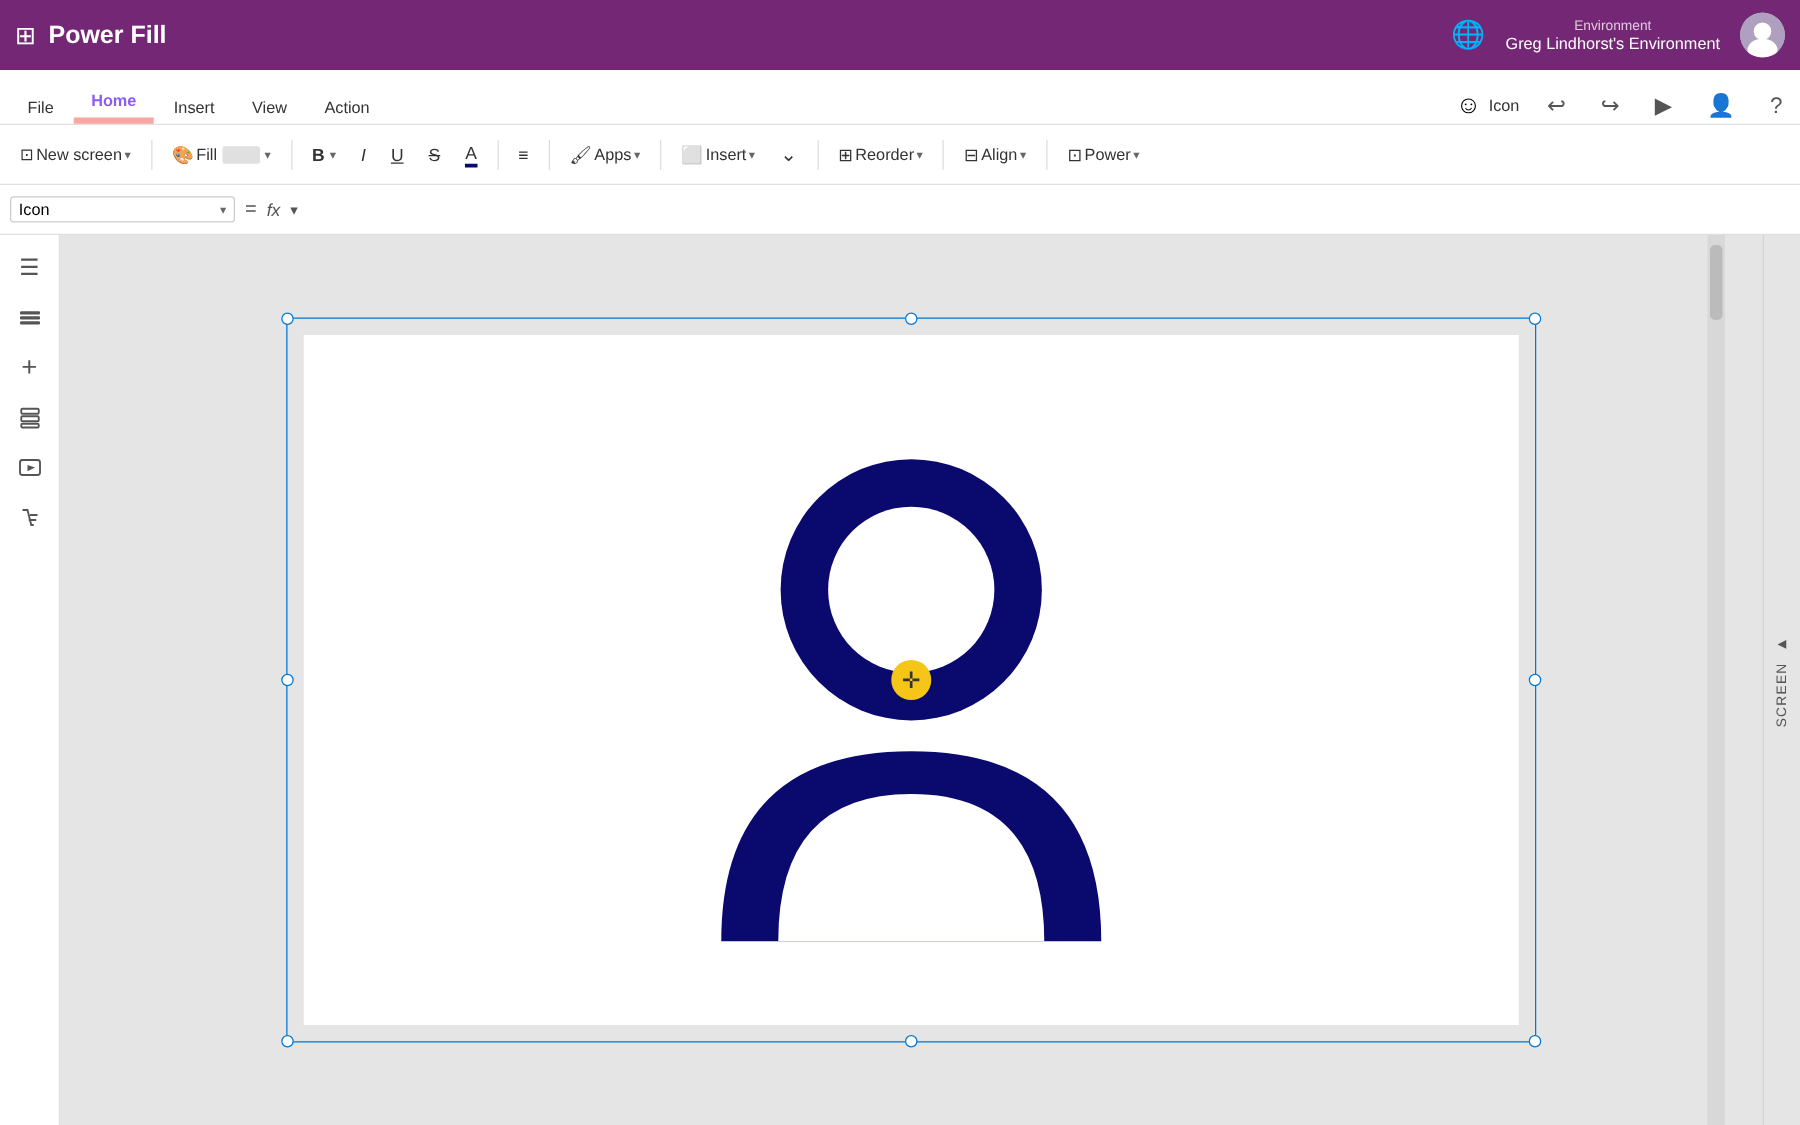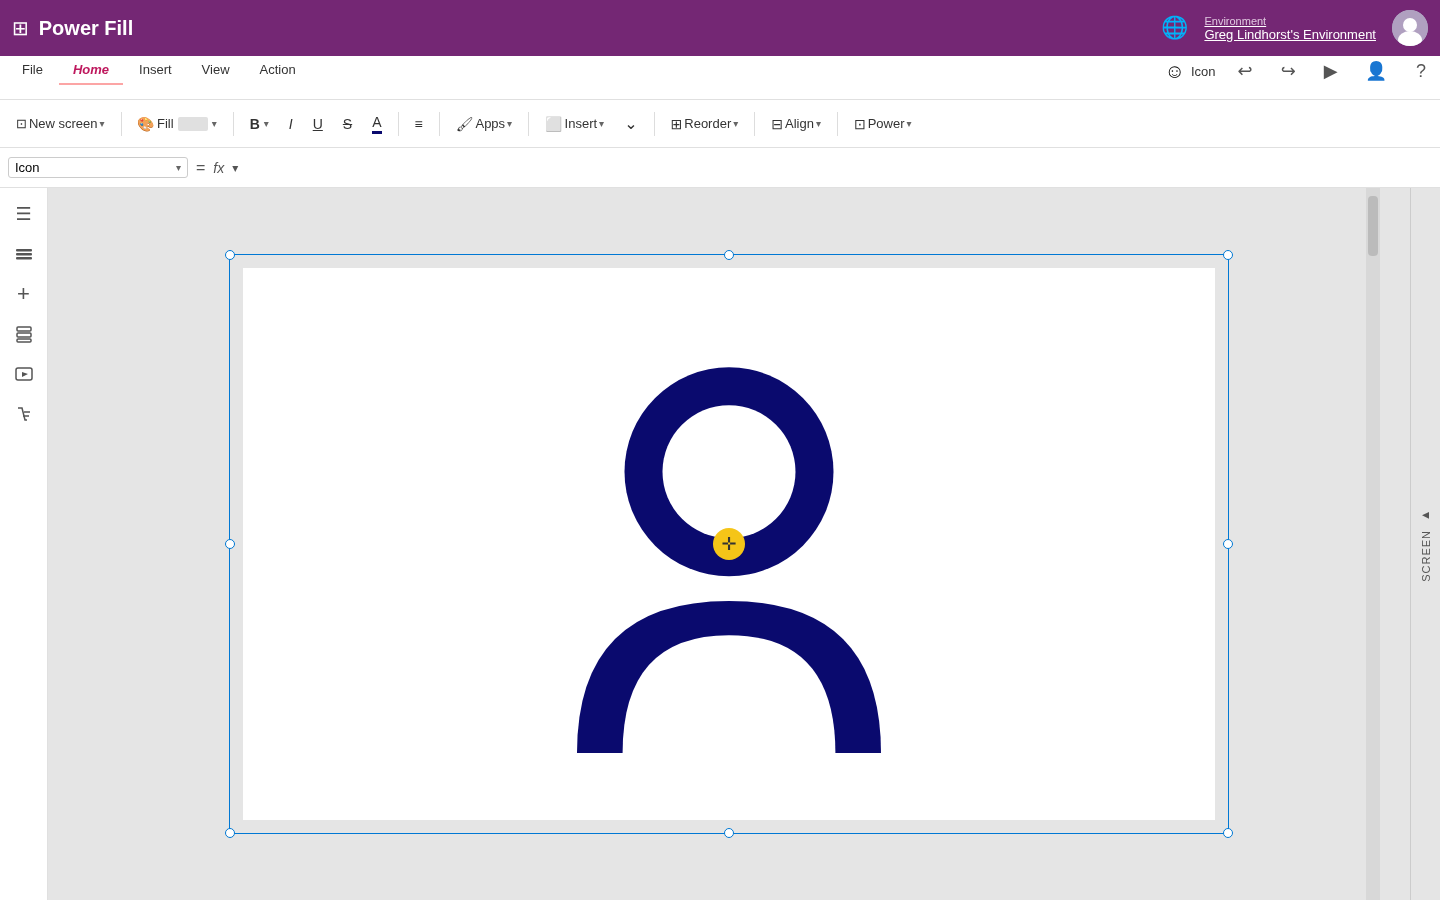--- a/index.html
+++ b/index.html
@@ -12,49 +12,48 @@
       height: 56px;
       display: flex;
       align-items: center;
       padding: 0 12px;
       justify-content: space-between;
     }
     #title-bar-left { display: flex; align-items: center; gap: 10px; }
     #title-bar-left .grid-icon { font-size: 20px; color: white; cursor: pointer; }
     #title-bar-left .app-name { font-size: 20px; font-weight: 600; color: white; }
     #title-bar-right { display: flex; align-items: center; gap: 16px; }
-    #title-bar-right .env-info { text-align: left; text-decoration: underline; }
+    #title-bar-right .env-info { text-align: center; }
     #title-bar-right .env-label { font-size: 11px; color: #e0c8e0; }
     #title-bar-right .env-name { font-size: 13px; color: white; }
     #title-bar-right .avatar { width: 36px; height: 36px; border-radius: 50%; background: #b0b0c8; display: flex; align-items: center; justify-content: center; overflow: hidden; cursor: pointer; }
     .env-icon { font-size: 22px; color: #ccc; }
 
     
     #menu-bar {
       background: white;
       height: 44px;
       display: flex;
-      align-items: flex-start;
+      align-items: flex-end;
       padding: 0 8px;
       border-bottom: 1px solid #e0e0e0;
       gap: 2px;
     }
     .menu-item {
       padding: 6px 14px;
       cursor: pointer;
       font-size: 13px;
       color: #333;
       border-radius: 3px;
     }
     .menu-item.active {
       font-weight: 600;
-      color: #be185d;
-      border-bottom: 2px solid #fca5a5;
+      color: #8b5cf6;
+      border-bottom: 5px solid #fca5a5;
       border-radius: 0;
-      font-style: italic;
     }
     .menu-bar-right { margin-left: auto; display: flex; align-items: center; gap: 16px; }
     .menu-icon-btn { cursor: pointer; color: #555; font-size: 18px; padding: 4px 6px; }
     .icon-label { font-size: 13px; color: #333; }
 
     
     #toolbar {
       background: white;
       height: 48px;
       display: flex;

